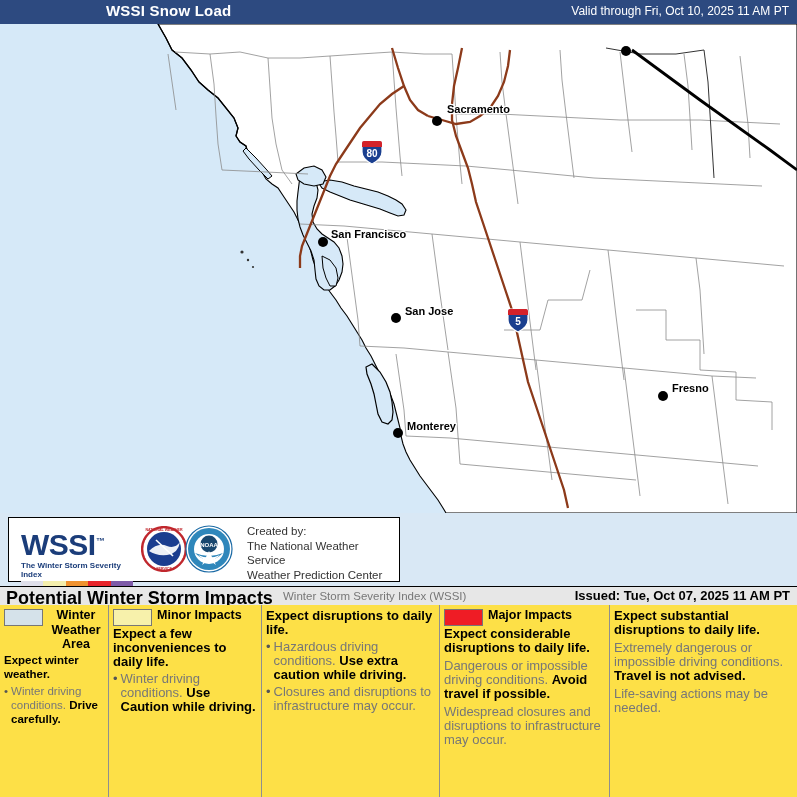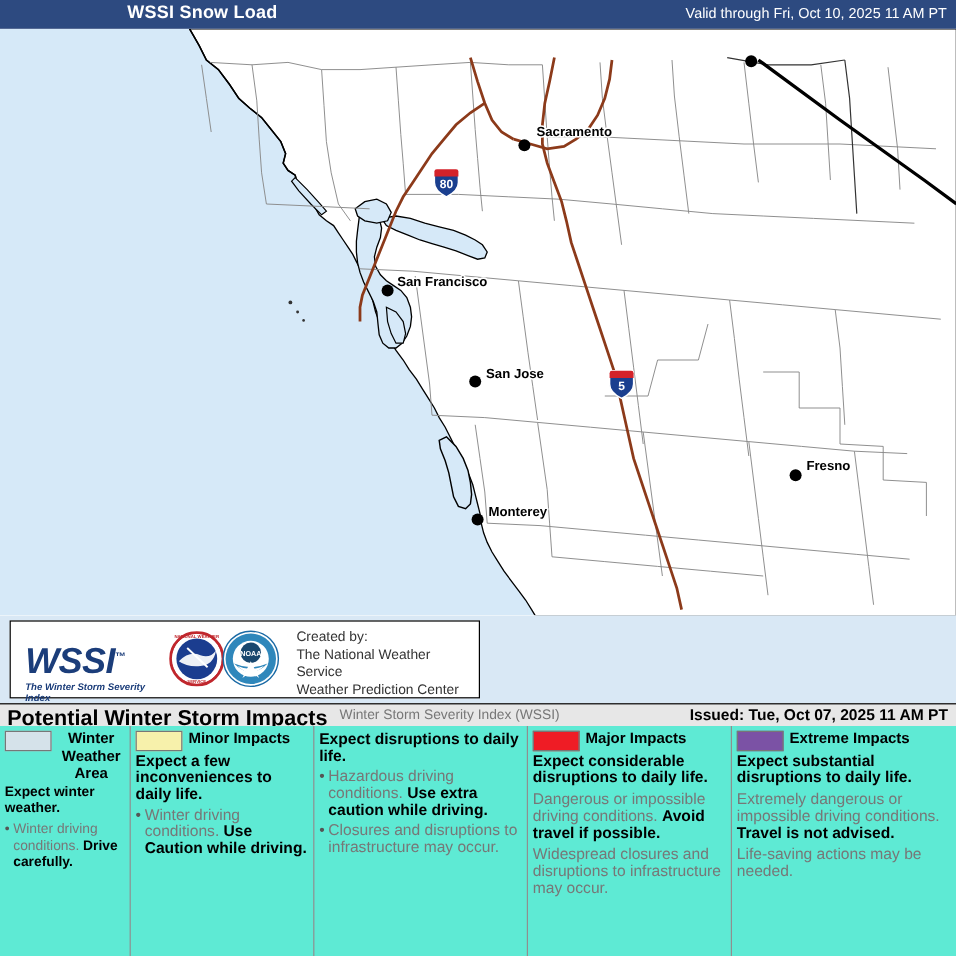--- a/index.html
+++ b/index.html
@@ -19,39 +19,39 @@
   .citydot{fill:#000;}
   .citylabel{font-family:"Liberation Sans",sans-serif;font-size:11px;font-weight:bold;fill:#000;
              paint-order:stroke;stroke:#ffffff;stroke-width:2.6px;stroke-linejoin:round;}
   .shieldnum{font-family:"Liberation Sans",sans-serif;font-size:10px;font-weight:bold;fill:#ffffff;
              text-anchor:middle;}
 
   
   .creditwrap{position:absolute;left:0;top:513px;width:797px;height:73px;background:#d9e8f5;}
   .creditbox{position:absolute;left:8px;top:4px;width:390px;height:63px;background:#fff;
              border:1px solid #000;}
-  .wssi-logo{position:absolute;left:12px;top:14px;width:110px;font-style:italic;}
+  .wssi-logo{position:absolute;left:12px;top:8px;width:110px;}
   .wssi-word{font-family:"Liberation Sans",sans-serif;font-size:30px;font-weight:bold;color:#1b3d7a;
              letter-spacing:-0.5px;line-height:30px;}
   .wssi-tm{font-size:9px;vertical-align:super;}
   .wssi-sub{font-family:"Liberation Sans",sans-serif;font-size:8px;font-weight:bold;color:#1b3d7a;
             margin-top:1px;}
   .wssi-bar{display:flex;margin-top:2px;width:112px;height:7px;}
   .wssi-bar span{flex:1;display:block;height:7px;}
   .createdby{position:absolute;left:222px;top:6px;font-size:11.5px;color:#333;line-height:14.5px;padding-left:16px;}
 
   
   .impactbar{position:absolute;left:0;top:586px;width:797px;height:19px;background:#e7e7e7;
              border-top:1px solid #000;border-bottom:1px solid #000;}
   .impactbar .lt{position:absolute;left:6px;top:1px;font-size:18px;font-weight:bold;color:#000;}
   .impactbar .ct{position:absolute;left:283px;top:3px;font-size:11.5px;color:#777;}
   .impactbar .rt{position:absolute;right:7px;top:1px;font-size:13px;font-weight:bold;color:#000;}
 
   
-  .legend{position:absolute;left:0;top:605px;width:797px;height:192px;background:#5eead4;display:flex;}
+  .legend{position:absolute;left:0;top:605px;width:797px;height:192px;background:#fde047;display:flex;}
   .lcol{position:relative;height:192px;box-sizing:border-box;border-right:1px solid #8f8f8f;
         padding:3px 4px 0 4px;}
   .lcol:last-child{border-right:none;}
   .lcol.c0{width:109px;}
   .lcol.c1{width:153px;}
   .lcol.c2{width:178px;}
   .lcol.c3{width:170px;}
   .lcol.c4{width:187px;flex:1;}
   .lhead{display:flex;align-items:flex-start;gap:5px;}
   .swatch{width:37px;height:15px;border:1px solid #777;flex:none;margin-top:1px;}
@@ -290,24 +290,20 @@
           <div class="swatch" style="background: rgb(239, 28, 37);"></div>
           <div class="lhead-txt">Major Impacts</div>
         </div>
         <div class="lbody">
           <div class="lead">Expect considerable disruptions to daily life.</div>
           <div class="lplain">Dangerous or impossible driving conditions. <b>Avoid travel if possible.</b></div>
           <div class="lplain">Widespread closures and disruptions to infrastructure may occur.</div>
         </div>
       </div>
       <div class="lcol c4">
-        <div class="lhead">
-          <div class="swatch" style="background: rgb(123, 82, 165);"></div>
-          <div class="lhead-txt">Extreme Impacts</div>
-        </div>
         <div class="lbody">
           <div class="lead">Expect substantial disruptions to daily life.</div>
           <div class="lplain">Extremely dangerous or impossible driving conditions. <b>Travel is not advised.</b></div>
           <div class="lplain">Life-saving actions may be needed.</div>
         </div>
       </div>
     </div>
 
 </div>
 

